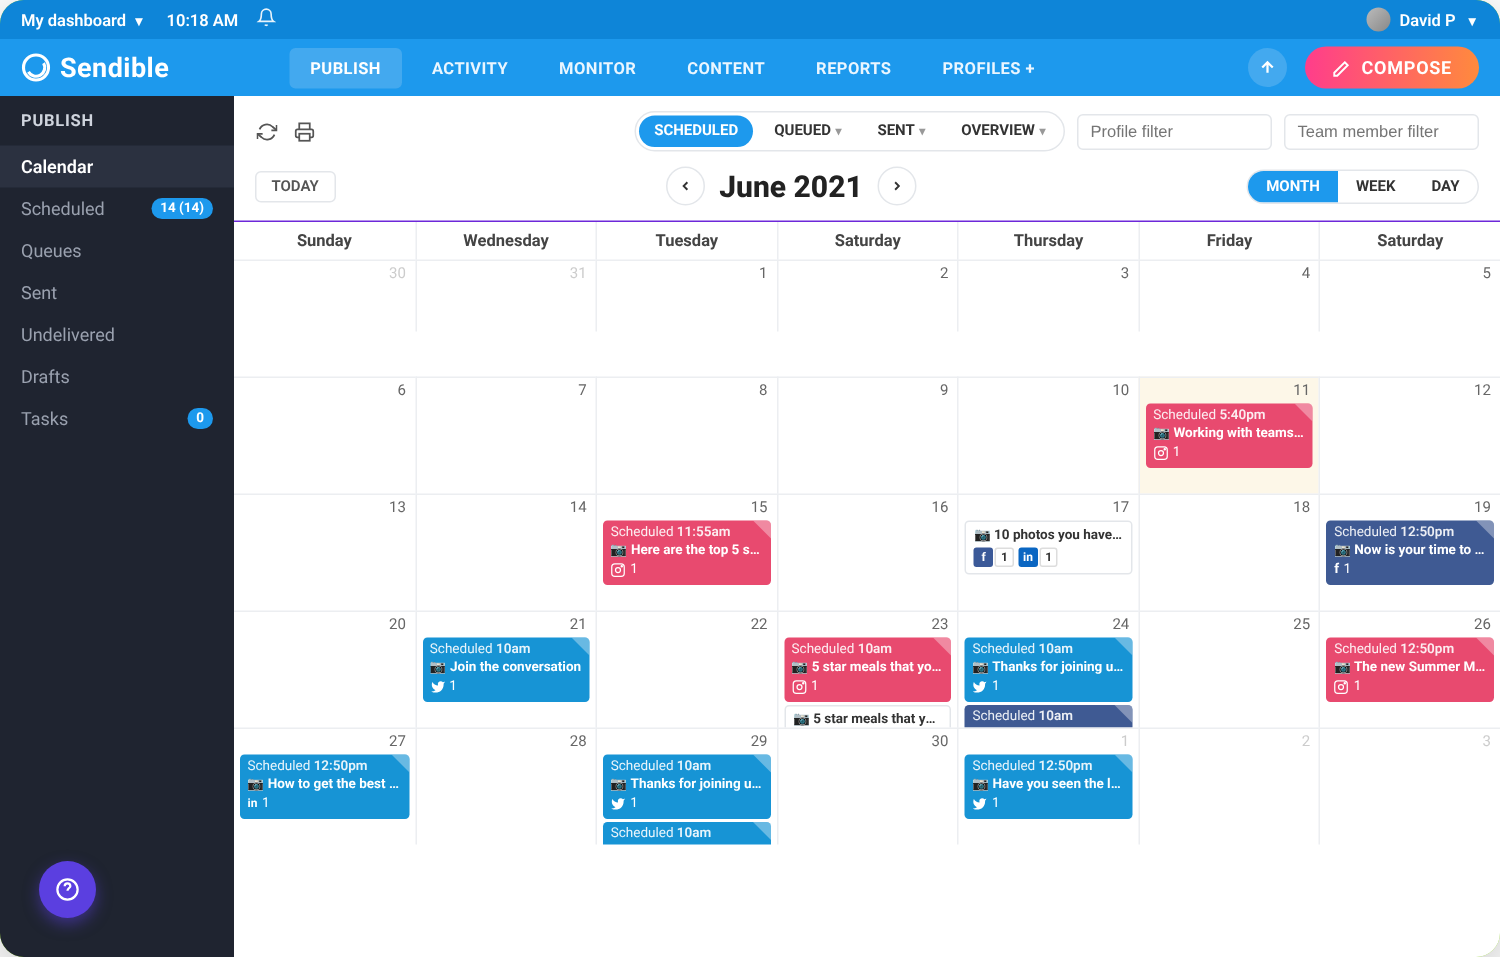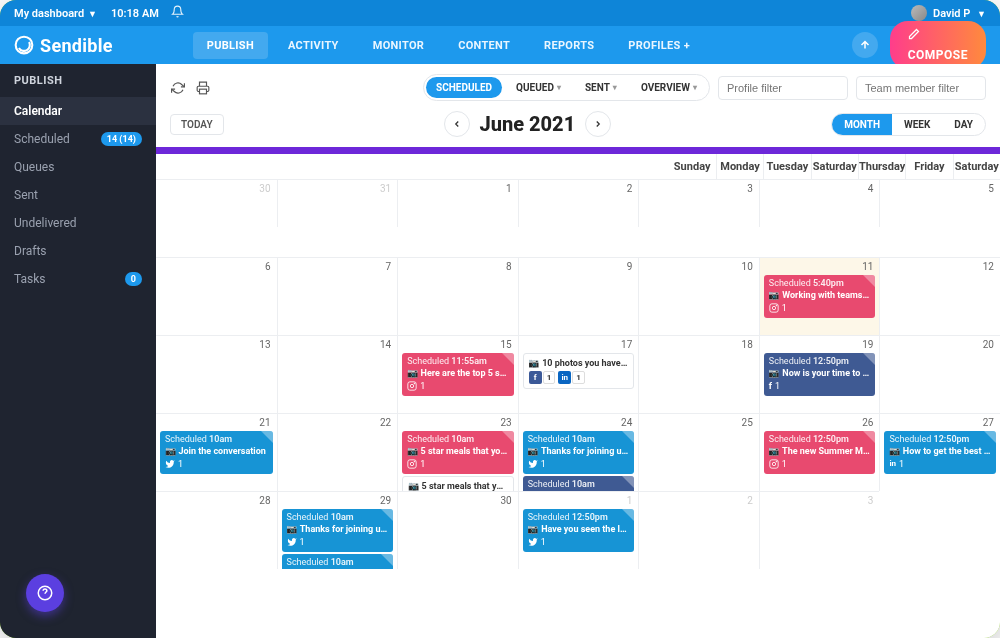--- a/index.html
+++ b/index.html
@@ -14,21 +14,21 @@
 .topbar .avatar { width:16px; height:16px; border-radius:50%; background: linear-gradient(135deg,#bbb,#888); margin-right:6px; }
 .topbar .user { font-weight:600; }
 .navbar { background: #1d99ed; height: 38px; display:flex; align-items:center; padding: 0 14px; color:#fff; }
 .logo { display:flex; align-items:center; font-weight:700; font-size:18px; letter-spacing:.3px; }
 .logo svg { margin-right:6px; }
 .navitems { display:flex; margin-left: 80px; gap: 6px; }
 .navitem { font-size:11px; font-weight:700; padding: 7px 14px; border-radius:4px; cursor:pointer; letter-spacing:.3px; color:#eaf6ff; }
 .navitem.active { background:#43a9ef; color:#fff; }
 .navbar .right { margin-left:auto; display:flex; align-items:center; gap:12px; }
 .upload-btn { width:26px; height:26px; border-radius:50%; background:#43a9ef; display:flex; align-items:center; justify-content:center; cursor:pointer; }
-.compose { background: linear-gradient(90deg,#ff3d8b,#ff8a3d); color:#fff; border-radius: 18px; padding: 7px 18px; font-size:12px; font-weight:700; display:flex; align-items:flex-start; gap:8px; cursor:pointer; letter-spacing:.5px;flex-direction:column; }
+.compose { background: linear-gradient(90deg,#ff3d8b,#ff8a3d); color:#fff; border-radius: 18px; padding: 7px 18px; font-size:12px; font-weight:700; display:flex; align-items:flex-end; gap:8px; cursor:pointer; letter-spacing:.5px; }
 .body { display:flex; height: calc(638px - 26px - 38px); }
 .sidebar { width: 156px; background:#1f2430; color:#9aa1af; font-size:12px; overflow:hidden; }
 .sidebar .hdr { padding: 10px 14px; font-weight:700; color:#cfd4dd; font-size:11px; letter-spacing:.5px; }
 .sideitem { padding: 7px 14px; display:flex; align-items:center; justify-content:space-between; cursor:pointer; font-size:12px; }
 .sideitem.active { background:#2b3140; color:#fff; font-weight:600; }
 .badge { background:#1d99ed; color:#fff; font-size:9px; font-weight:700; padding:2px 6px; border-radius:9px; }
 .help-fab { position:absolute; left:26px; bottom:26px; width:38px; height:38px; border-radius:50%; background:#5b3fe0; display:flex; align-items:center; justify-content:center; color:#fff; cursor:pointer; box-shadow:0 4px 10px rgba(91,63,224,.5); }
 .main { flex:1; background:#fff; overflow:hidden; display:flex; flex-direction:column; }
 .toolbar { display:flex; align-items:center; padding: 10px 14px 8px 14px; gap:8px; }
 .toolbar .iconbtn { width:20px; height:20px; display:flex; align-items:center; justify-content:center; color:#555; cursor:pointer; }
@@ -39,21 +39,21 @@
 .pill .dd { font-size:8px; color:#999; }
 .filter { border:1px solid #e3e6ea; border-radius:4px; padding:5px 8px; font-size:11px; color:#999; width:130px; background:#fff; }
 .cal-head { display:flex; align-items:center; padding: 2px 14px 10px 14px; }
 .today-btn { border:1px solid #e3e6ea; border-radius:4px; padding:4px 10px; font-size:10px; font-weight:600; cursor:pointer; color:#555; }
 .cal-head .center { flex:1; display:flex; align-items:center; justify-content:center; gap:10px; }
 .navcircle { width:26px; height:26px; border:1px solid #e3e6ea; border-radius:50%; display:flex; align-items:center; justify-content:center; cursor:pointer; color:#333; }
 .title { font-size:20px; font-weight:800; color:#222; }
 .view-pills { display:flex; border:1px solid #e3e6ea; border-radius:14px; overflow:hidden; }
 .vpill { font-size:10px; font-weight:700; padding:5px 12px; cursor:pointer; color:#333; }
 .vpill.active { background:#1d99ed; color:#fff; }
-.calendar { border-top:7px solid #6d28d9; display:flex; flex-direction:column; flex:1;align-items:flex-end; }
+.calendar { border-top:1px solid #6d28d9; display:flex; flex-direction:column; flex:1; }
 .dow { display:grid; grid-template-columns: repeat(7,1fr); }
 .dow div { text-align:center; font-size:11px; font-weight:700; color:#444; padding:6px 0; border-left:1px solid #eceef1; }
 .dow div:first-child { border-left:none; }
 .grid { display:grid; grid-template-columns: repeat(7,1fr); grid-auto-rows: 78px; flex:1; }
 .cell { border-top:1px solid #eceef1; border-left:1px solid #eceef1; padding:3px 4px; position:relative; font-size:10px; overflow:hidden; }
 .cell:first-child, .cell:nth-child(7n+1) { border-left:none; }
 .cell .num { position:absolute; top:3px; right:6px; font-size:10px; color:#666; }
 .cell.out .num { color:#ccc; }
 .cell.hl { background:#fdf7e8; }
 .card { border-radius:3px; padding:3px 5px 4px 5px; margin-top:2px; font-size:9px; color:#fff; line-height:1.25; position:relative; overflow:hidden; cursor:pointer; }
@@ -196,21 +196,21 @@
       <div class="view-pills" id="vpills">
             <div class="vpill active">MONTH</div>
             <div class="vpill">WEEK</div>
             <div class="vpill">DAY</div>
           </div>
     </div>
 
     <div class="calendar">
       <div class="dow" id="dow">
             <div>Sunday</div>
-            <div>Monday</div>
+            <div>Wednesday</div>
             <div>Tuesday</div>
             <div>Saturday</div>
             <div>Thursday</div>
             <div>Friday</div>
             <div>Saturday</div>
           </div>
       <div class="grid" id="grid">
             <div class="cell out" style="height: 48px;">
               <div class="num">30</div>
             </div>
@@ -278,20 +278,23 @@
                   <div class="corner"></div>
                   <div class="ln1">Scheduled <b>11:55am</b></div>
                   <div class="ln2">📷 Here are the top 5 summe…</div>
                   <div class="ln3"><svg class="mini-ic" viewBox="0 0 24 24" fill="none" stroke="#fff" stroke-width="2">
                       <rect x="2" y="2" width="20" height="20" rx="5"></rect>
                       <circle cx="12" cy="12" r="4"></circle>
                       <circle cx="18" cy="6" r="1" fill="#fff"></circle>
                     </svg> 1</div>
                 </div>
               </div>
+            </div>
+            <div class="cell">
+              <div class="num">16</div>
             </div>
             <div class="cell">
               <div class="num">17</div>
               <div style="margin-top: 14px;">
                 <div class="card c-white">
                   <div class="corner"></div>
                   <div class="ln2">📷 10 photos you have to see…</div>
                   <div class="socialrow">
                     <span class="soc">
                       <span class="ic fb">f</span>

